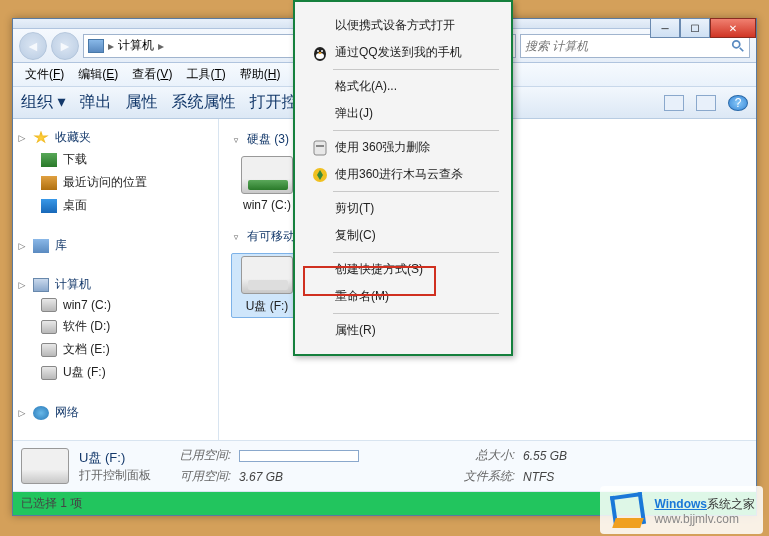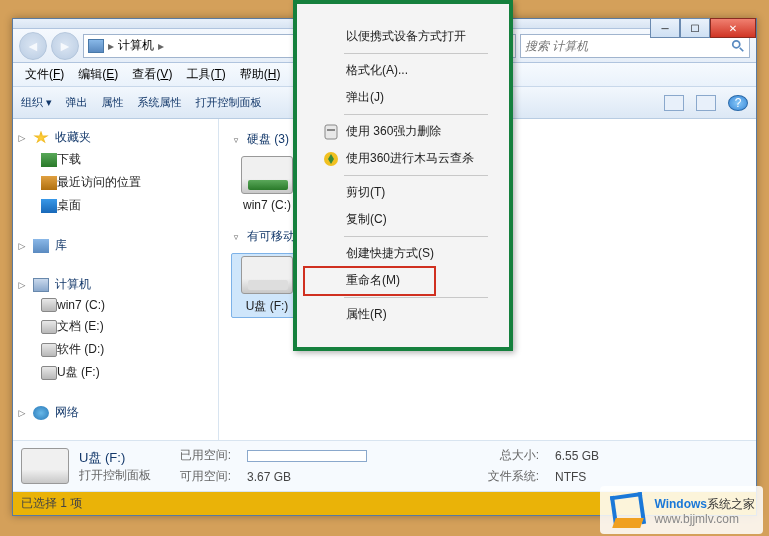--- a/index.html
+++ b/index.html
@@ -20,29 +20,29 @@
 .bc-sep { color: #666; }
 .searchbox { width: 230px; height: 24px; border: 1px solid #a0b4ce; background: #fff; display: flex; align-items: center; padding: 0 4px; }
 .searchbox input { flex: 1; border: none; outline: none; font-style: italic; color: #737373; }
 .search-icon { width: 14px; height: 14px; }
 
 .menubar { height: 24px; background: linear-gradient(#f6fafe,#eaf2fb); border-bottom: 1px solid #c8d8ea; display: flex; align-items: center; padding: 0 6px; gap: 2px; }
 .menubar-item { padding: 2px 6px; }
 .menubar-item u { text-decoration: underline; }
 
 .toolbar { height: 32px; background: linear-gradient(#f2f7fd,#dce8f5); border-bottom: 1px solid #b8cce2; display: flex; align-items: center; padding: 0 8px; gap: 14px; }
-.tb-item { color: #13386a; font-size: 11px; }
+.tb-item { color: #13386a; font-size: 16px; }
 .tb-right { margin-left: auto; display: flex; gap: 12px; align-items: center; }
 .tb-icon { width: 20px; height: 16px; border: 1px solid #8aa8cc; background: #e8f0fa; }
 
 .body { flex: 1; display: flex; overflow: hidden; }
 .sidebar { width: 206px; background: #fff; border-right: 1px solid #d8e4f0; padding: 8px 4px; overflow: auto; }
 .tree-group { margin-bottom: 18px; }
 .tree-head { display: flex; align-items: center; gap: 6px; padding: 2px 0; font-size: 13px; color: #13386a; }
-.tree-item { display: flex; align-items: center; padding: 3px 0 3px 24px; font-size: 13px; color: #222; }
+.tree-item { display: flex; align-items: center; gap: 6px; padding: 3px 0 3px 24px; font-size: 13px; color: #222; }
 .caret { width: 10px; text-align: center; color: #666; font-size: 9px; }
 .ico { width: 16px; height: 14px; display: inline-block; }
 .ico.star { background: radial-gradient(#ffd040,#e0a000); clip-path: polygon(50% 0,61% 35%,98% 35%,68% 57%,79% 91%,50% 70%,21% 91%,32% 57%,2% 35%,39% 35%); }
 .ico.dl { background: linear-gradient(#58a858,#2a7a2a); }
 .ico.desktop { background: linear-gradient(#3898e8,#1868b8); }
 .ico.recent { background: linear-gradient(#e0a040,#b07010); }
 .ico.lib { background: linear-gradient(#8ab8e8,#5a8ac0); }
 .ico.pc { background: linear-gradient(#c8d8ec,#8aa8cc); border: 1px solid #6888ac; }
 .ico.drive { background: linear-gradient(#e8e8e8,#b8b8b8); border: 1px solid #888; border-radius: 2px; }
 .ico.net { background: radial-gradient(#68b8e8,#2878b8); border-radius: 50%; }
@@ -51,38 +51,38 @@
 .cat { display: flex; align-items: center; gap: 6px; font-size: 13px; color: #13386a; margin: 4px 0 8px; }
 .drive-row { display: flex; gap: 24px; margin-bottom: 16px; }
 .drive-item { width: 72px; text-align: center; font-size: 12px; color: #222; }
 .drive-item.selected { background: #cfe6fb; border: 1px solid #7db2e8; border-radius: 2px; padding: 2px; }
 .drive-img { width: 52px; height: 38px; margin: 0 auto 4px; background: linear-gradient(#f0f0f0 60%,#c8c8c8); border: 1px solid #999; border-radius: 3px; position: relative; }
 .drive-img::after { content: ""; position: absolute; left: 6px; bottom: 3px; width: 40px; height: 10px; background: linear-gradient(#5aa85a,#2a7a2a); border-radius: 2px; }
 .drive-img.usb::after { background: #ddd; }
 
 .statusbar-top { border-top: 1px solid #d8e4f0; padding: 6px 8px; display: flex; align-items: center; gap: 10px; background: #f6fafe; }
 .sb-thumb { width: 48px; height: 36px; background: linear-gradient(#f0f0f0 60%,#c8c8c8); border: 1px solid #999; border-radius: 3px; }
-.sb-cols { display: grid; grid-template-columns: 70px 60px 130px 70px 80px; gap: 4px 16px; align-items: center; color: #444; }
+.sb-cols { display: grid; grid-template-columns: 70px 60px 130px 70px 80px; gap: 4px 8px; align-items: center; color: #444; font-style: italic; }
 .sb-label { color: #666; text-align: right; }
 .sb-bar { width: 120px; height: 12px; border: 1px solid #8aa8cc; background: #fff; }
-.statusbar-bot { border-top: 1px solid #d8e4f0; height: 24px; background: #eab308; display: flex; align-items: center; padding: 0 8px; color: #444; }
-
-.context-menu { position: absolute; left: 293px; top: 0; width: 220px; background: #f4f4f4; border: 4px solid #15803d; box-shadow: 2px 2px 6px rgba(0,0,0,0.3); padding: 19px; z-index: 50; }
+.statusbar-bot { border-top: 1px solid #d8e4f0; height: 24px; background: #22c55e; display: flex; align-items: center; padding: 0 8px; color: #444; }
+
+.context-menu { position: absolute; left: 293px; top: 0; width: 220px; background: #f4f4f4; border: 2px solid #15803d; box-shadow: 2px 2px 6px rgba(0,0,0,0.3); padding: 10px; z-index: 50; }
 .cm-item { display: flex; align-items: center; gap: 8px; padding: 5px 8px 5px 30px; position: relative; font-size: 13px; color: #222; }
 .cm-icon { position: absolute; left: 6px; width: 18px; height: 18px; }
 .cm-sep { height: 1px; background: #c8c8c8; margin: 3px 2px 3px 28px; }
 .cm-highlight { position: absolute; left: 303px; top: 266px; width: 133px; height: 30px; border: 2px solid #d03020; z-index: 60; pointer-events: none; }
 
 .watermark { position: absolute; right: 6px; bottom: 2px; z-index: 100; display: flex; align-items: center; gap: 6px; background: rgba(255,255,255,0.85); padding: 4px 8px; border-radius: 4px; }
 .wm-logo { width: 40px; height: 40px; position: relative; }
 .wm-logo::before { content: ""; position: absolute; inset: 4px; border: 4px solid #1a78d8; border-bottom: none; transform: rotate(-8deg); }
 .wm-logo::after { content: ""; position: absolute; left: 6px; right: 6px; bottom: 2px; height: 10px; background: #f0a020; transform: skewX(-20deg); }
 .wm-text { line-height: 1.2; }
 .wm-text .t1 { font-size: 16px; color: #333; }
-.wm-text .t1 b { color: #1a78d8; font-weight: 600; }
+.wm-text .t1 b { color: #1a78d8; font-weight: 600; text-decoration: underline; }
 .wm-text .t2 { font-size: 12px; color: #888; }
 
 svg { display: block; }
 </style>
 </head>
 <body>
 
 <div class="window">
 
   <div class="titlebar">
@@ -165,25 +165,25 @@
             <span class="caret">▷</span>
             <span class="ico pc"></span>
             <span>计算机</span>
           </div>
         <div class="tree-item">
             <span class="ico drive"></span>
             <span>win7 (C:)</span>
           </div>
         <div class="tree-item">
             <span class="ico drive"></span>
+            <span>软件 (D:)</span>
+          </div>
+        <div class="tree-item">
+            <span class="ico drive"></span>
             <span>文档 (E:)</span>
-          </div>
-        <div class="tree-item">
-            <span class="ico drive"></span>
-            <span>软件 (D:)</span>
           </div>
         <div class="tree-item">
             <span class="ico drive"></span>
             <span>U盘 (F:)</span>
           </div>
       </div>
       <div class="tree-group">
         <div class="tree-head">
             <span class="caret">▷</span>
             <span class="ico net"></span>
@@ -237,20 +237,32 @@
   </div>
   <div class="statusbar-bot">
     <span>已选择 1 项</span>
   </div>
 </div>
 
 <div class="context-menu">
   <div class="cm-item">
       <span>以便携式设备方式打开</span>
     </div>
+  <div class="cm-item">
+    <span class="cm-icon">
+        <svg viewBox="0 0 18 18">
+          <ellipse cx="9" cy="10" rx="6" ry="7" fill="#222"></ellipse>
+          <ellipse cx="9" cy="12" rx="4" ry="3" fill="#fff"></ellipse>
+          <circle cx="7" cy="7" r="1" fill="#fff"></circle>
+          <circle cx="11" cy="7" r="1" fill="#fff"></circle>
+          <ellipse cx="9" cy="9" rx="1.5" ry="1" fill="#f0a020"></ellipse>
+        </svg>
+      </span>
+    <span>通过QQ发送到我的手机</span>
+  </div>
   <div class="cm-sep"></div>
   <div class="cm-item">
       <span>格式化(A)...</span>
     </div>
   <div class="cm-item">
       <span>弹出(J)</span>
     </div>
   <div class="cm-sep"></div>
   <div class="cm-item">
     <span class="cm-icon">

